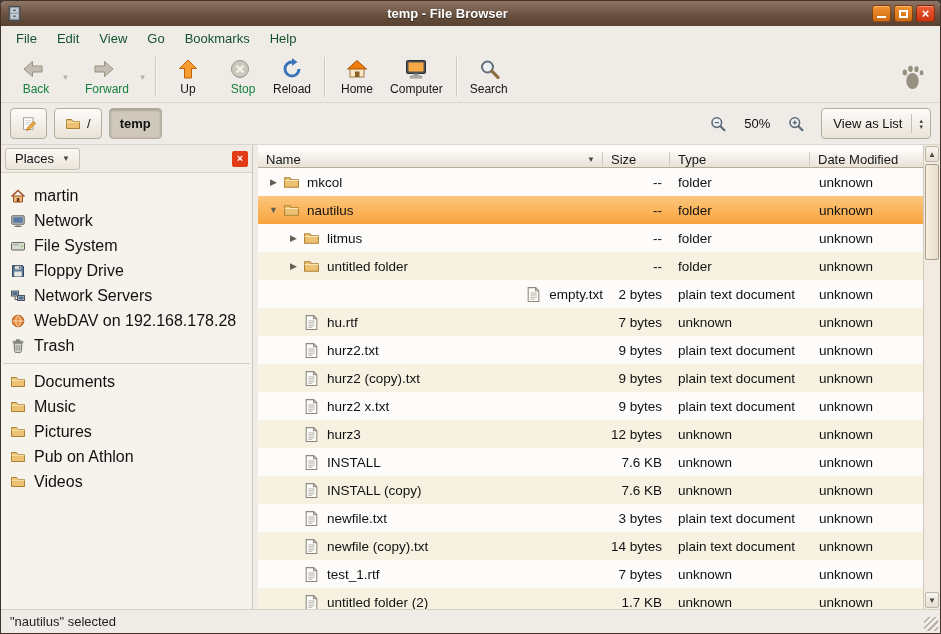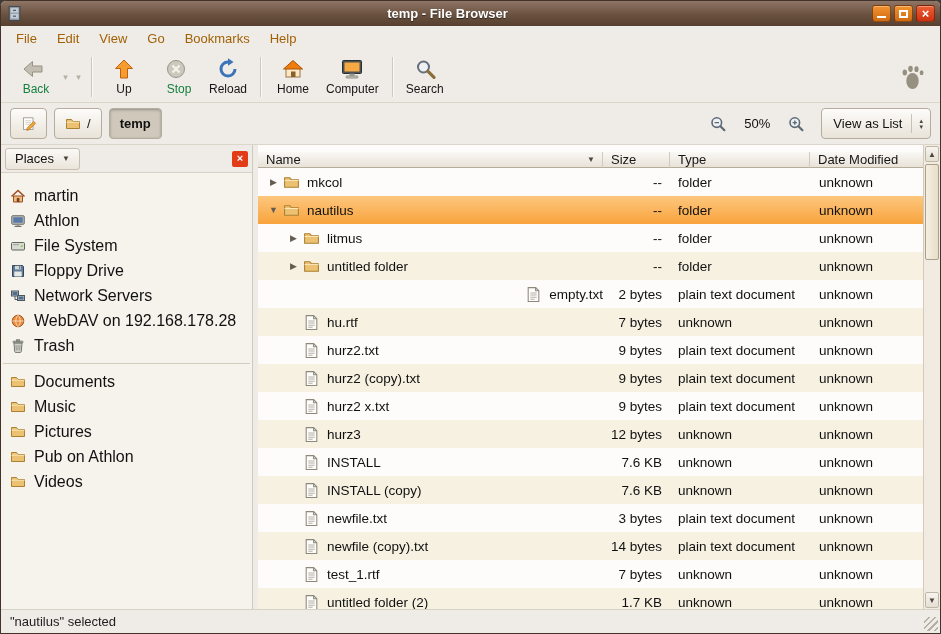--- a/index.html
+++ b/index.html
@@ -15,21 +15,21 @@
   .winbtns{display:flex;gap:3px;}
   .wbtn{width:19px;height:17px;border-radius:3px;border:1px solid rgba(60,20,0,.55);box-shadow:inset 0 1px 0 rgba(255,255,255,.35);display:flex;align-items:center;justify-content:center;color:#fff;cursor:default;}
   .wbtn.min,.wbtn.max{background:linear-gradient(#f29330,#d06a12);}
   .wbtn.close{background:linear-gradient(#ee5f35,#ce3210);}
   .glyph-min{width:9px;height:2px;background:#fff;align-self:flex-end;margin-bottom:3px;}
   .glyph-max{width:9px;height:8px;border:2px solid #fff;}
   .glyph-close{font-size:13px;font-weight:bold;line-height:1;}
 
   
   .menubar{flex:0 0 25px;display:flex;align-items:center;padding:0 6px;gap:2px;}
-  .menu-item{padding:3px 9px;font-size:13px;color:#a16207;}
+  .menu-item{padding:3px 9px;font-size:13px;color:#14532d;}
 
   
   .toolbar{flex:0 0 52px;display:flex;align-items:center;padding:0 6px;border-bottom:1px solid #dcd6ca;}
   .tb-buttons{display:flex;align-items:center;height:100%;}
   .tb-group{display:flex;align-items:center;height:100%;}
   .tbtn{display:flex;flex-direction:column;align-items:center;justify-content:center;min-width:52px;height:46px;padding:2px 7px;border-radius:3px;}
   .tb-icon svg{width:24px;height:24px;display:block;}
   .tb-label{font-size:12px;color:#161616;margin-top:1px;white-space:nowrap;}
   .tbtn.disabled .tb-label{color:#15803d;margin-left:6px;}
   .tb-drop{width:13px;text-align:center;font-size:9px;color:#6b6558;}
@@ -142,20 +142,28 @@
             <span class="tb-icon">
               <svg viewBox="0 0 24 24">
                 <path d="M11.5 4.5 L3 12 l8.5 7.5 v-4.5 H21 v-6 h-9.5 Z" fill="#c3beb4" stroke="#97917f"></path>
               </svg>
             </span>
             <span class="tb-label">Back</span>
           </div>
           <span class="tb-drop disabled">▾</span>
         </div>
         <div class="tb-group">
+          <div class="tbtn disabled">
+            <span class="tb-icon">
+              <svg viewBox="0 0 24 24">
+                <path d="M12.5 4.5 L21 12 l-8.5 7.5 v-4.5 H3 v-6 h9.5 Z" fill="#c3beb4" stroke="#97917f"></path>
+              </svg>
+            </span>
+            <span class="tb-label">Forward</span>
+          </div>
           <span class="tb-drop disabled">▾</span>
         </div>
         <div class="tb-sep"></div>
         <div class="tb-group">
           <div class="tbtn">
             <span class="tb-icon">
               <svg viewBox="0 0 24 24">
                 <path d="M12 3 L20.5 11.5 H15.5 V21 H8.5 V11.5 H3.5 Z" fill="#f59d2f" stroke="#c35f06"></path>
               </svg>
             </span>
@@ -306,21 +314,21 @@
   </div>
           <div class="sb-item">
     <span class="sb-icon">
               <svg viewBox="0 0 16 16">
                 <rect x="1.8" y="2.8" width="12.4" height="8.4" rx="0.8" fill="#c9ccc4" stroke="#5c5f58"></rect>
                 <rect x="3.2" y="4.2" width="9.6" height="5.6" fill="#5a7aa8"></rect>
                 <rect x="6.5" y="11.2" width="3" height="1.6" fill="#8f928a"></rect>
                 <rect x="4.5" y="12.8" width="7" height="1.2" fill="#6f726a"></rect>
               </svg>
             </span>
-    <span class="sb-label">Athlon</span>
+    <span class="sb-label">Network</span>
   </div>
           <div class="sb-item">
     <span class="sb-icon">
               <svg viewBox="0 0 16 16">
                 <rect x="1.5" y="4.5" width="13" height="7.5" rx="1" fill="#d8dbd2" stroke="#62655e"></rect>
                 <rect x="3" y="6" width="6" height="1.2" fill="#a8aba2"></rect>
                 <circle cx="11.8" cy="8.2" r="0.9" fill="#7ebf3e"></circle>
               </svg>
             </span>
     <span class="sb-label">File System</span>

